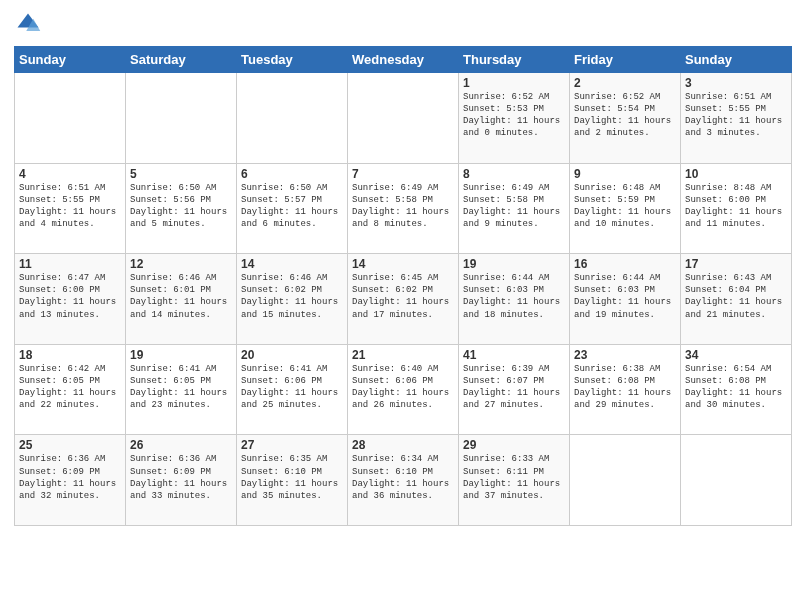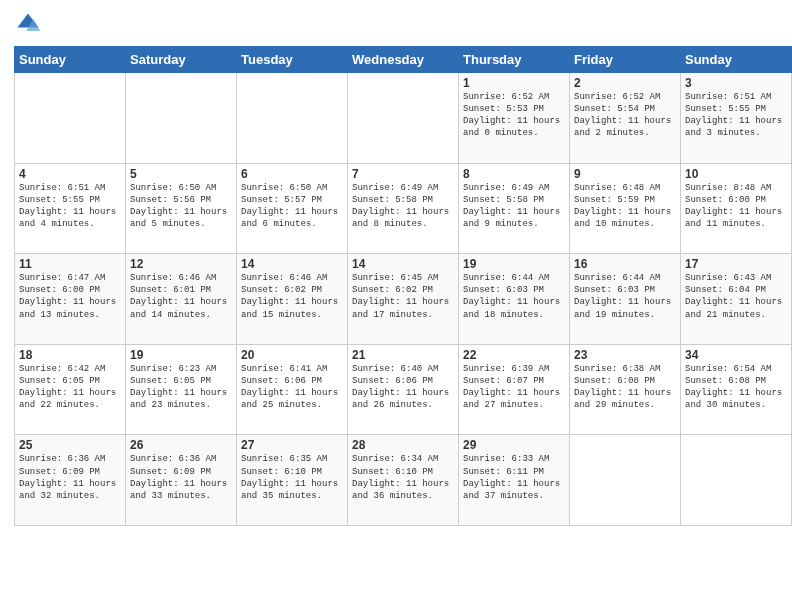--- a/index.html
+++ b/index.html
@@ -252,38 +252,38 @@
         </tr>
         <tr>
           <td>
             <span class="day-num">18</span>
             <div class="day-info">Sunrise: 6:42 AM
 Sunset: 6:05 PM
 Daylight: 11 hours and 22 minutes.</div>
           </td>
           <td>
             <span class="day-num">19</span>
-            <div class="day-info">Sunrise: 6:23 AM
+            <div class="day-info">Sunrise: 6:41 AM
 Sunset: 6:05 PM
 Daylight: 11 hours and 23 minutes.</div>
           </td>
           <td>
             <span class="day-num">20</span>
             <div class="day-info">Sunrise: 6:41 AM
 Sunset: 6:06 PM
 Daylight: 11 hours and 25 minutes.</div>
           </td>
           <td>
             <span class="day-num">21</span>
             <div class="day-info">Sunrise: 6:40 AM
 Sunset: 6:06 PM
 Daylight: 11 hours and 26 minutes.</div>
           </td>
           <td>
-            <span class="day-num">22</span>
+            <span class="day-num">41</span>
             <div class="day-info">Sunrise: 6:39 AM
 Sunset: 6:07 PM
 Daylight: 11 hours and 27 minutes.</div>
           </td>
           <td>
             <span class="day-num">23</span>
             <div class="day-info">Sunrise: 6:38 AM
 Sunset: 6:08 PM
 Daylight: 11 hours and 29 minutes.</div>
           </td>

